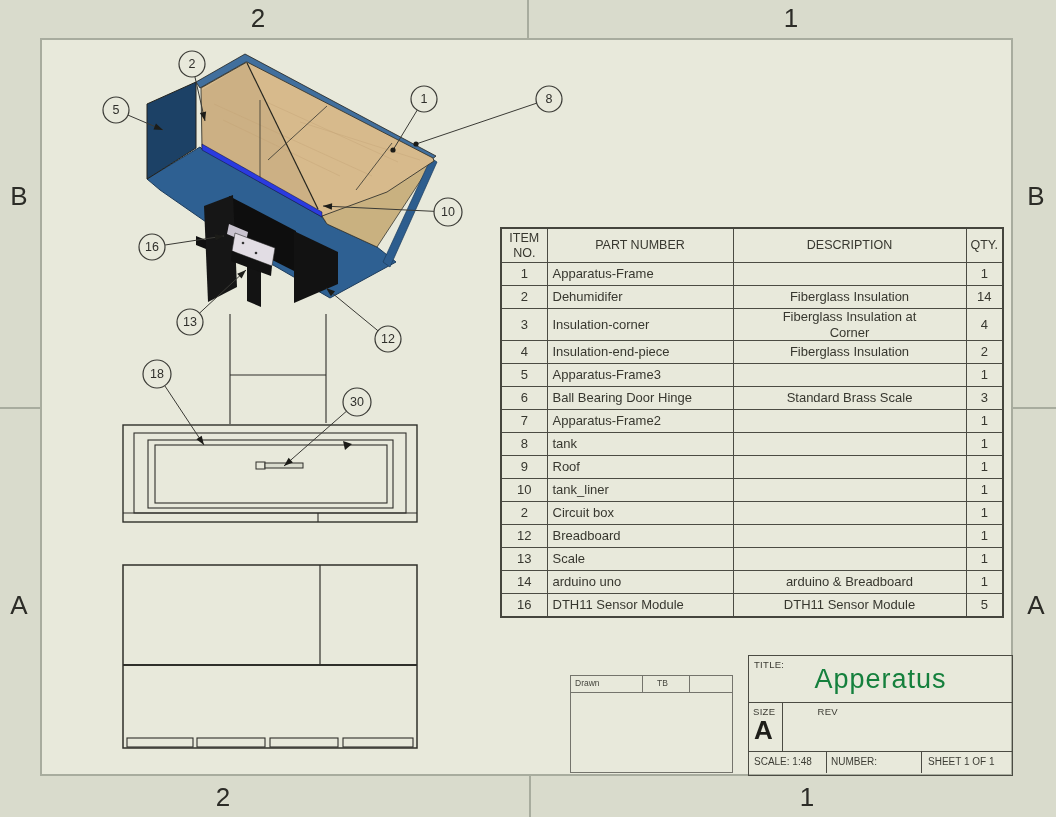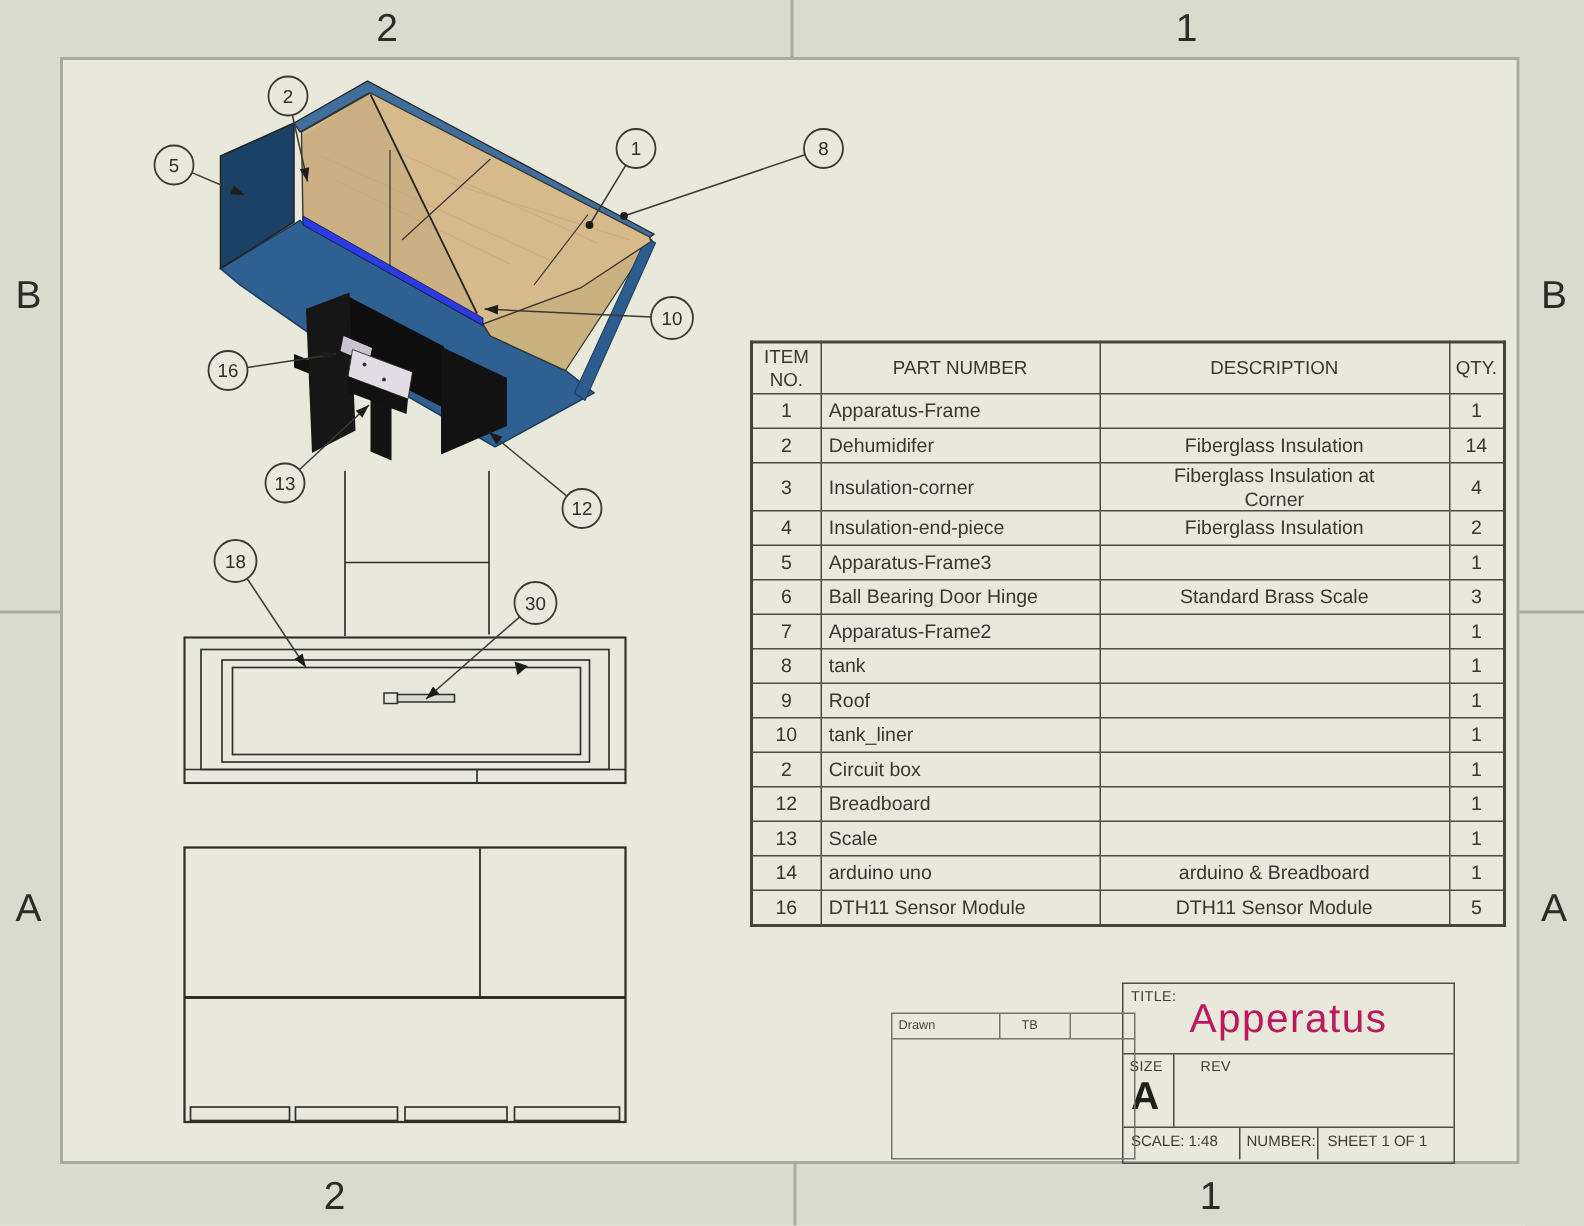--- a/index.html
+++ b/index.html
@@ -33,41 +33,41 @@
   .bom{position:absolute;left:500px;top:227px}
   .bom table{border-collapse:collapse;table-layout:fixed;width:502px;border:2px solid #45453d}
   .bom th,.bom td{border:1px solid #4b4b43;color:#37372f;overflow:hidden}
   .bom th{font-weight:normal;font-size:12.5px;height:31px;line-height:1.15;white-space:pre-line;padding:1px 2px;text-align:center}
   .bom td{font-size:13px;height:22px;padding:0 4px;line-height:1.2}
   .bom td.c{text-align:center}
   .bom td.l{text-align:left;padding-left:5px}
   .bom td.desc{text-align:center;white-space:pre-line}
 
   
-  .tb{position:absolute;left:748px;top:655px;width:222px;height:121px;border:1.5px solid #4b4b43;box-sizing:border-box;color:#3c3c34}
+  .tb{position:absolute;left:748px;top:655px;width:265px;height:121px;border:1.5px solid #4b4b43;box-sizing:border-box;color:#3c3c34}
   .lab{font-size:9.5px;letter-spacing:.3px;color:#3c3c34}
   .tb .trow{position:relative;height:47px;border-bottom:1.5px solid #4b4b43;box-sizing:border-box}
   .tb .title-label{position:absolute;top:3px;left:5px}
-  .tb .title-text{position:absolute;left:0;right:0;top:8px;text-align:center;font-size:27px;color:#be185d;letter-spacing:1px}
+  .tb .title-text{position:absolute;left:0;right:0;top:8px;text-align:center;font-size:27px;color:#15803d;letter-spacing:1px}
   .tb .mrow{position:relative;height:49px;border-bottom:1.5px solid #4b4b43;box-sizing:border-box;display:flex}
   .size-cell{width:34px;border-right:1.2px solid #4b4b43;box-sizing:border-box;position:relative}
   .size-cell .lab{position:absolute;top:3px;left:4px}
   .size-val{position:absolute;top:12px;left:5px;font-size:26px;font-weight:bold;color:#1e1e19}
   .dwg-cell{flex:1;border-right:1.2px solid #4b4b43;position:relative;box-sizing:border-box}
   .dwg-cell .lab{position:absolute;top:3px;left:6px}
   .dwg-val{position:absolute;top:9px;left:0;right:0;text-align:center;font-size:28px;color:#26261f}
   .rev-cell{width:55px;position:relative}
-  .rev-cell .lab{position:absolute;top:3px;left:0;right:0;text-align:center}
+  .rev-cell .lab{position:absolute;top:3px;left:0;right:0;text-align:right}
   .brow{display:flex;height:21px;line-height:20px;font-size:10px}
   .scale-cell{width:77px;padding-left:5px;box-sizing:border-box}
   .weight-cell{flex:1;border-left:1.2px solid #4b4b43;padding-left:4px;box-sizing:border-box}
   .sheetn-cell{width:91px;border-left:1.2px solid #4b4b43;padding-left:6px;box-sizing:border-box}
 
   
-  .drawn{position:absolute;left:594px;top:675px;width:163px;height:98px;border:1px solid #74746c;box-sizing:border-box;color:#46463e}
+  .drawn{position:absolute;left:570px;top:675px;width:163px;height:98px;border:1px solid #74746c;box-sizing:border-box;color:#46463e}
   .drawn .hrow{display:flex;height:17px;border-bottom:1px solid #74746c;box-sizing:border-box;font-size:8.5px;line-height:15px}
   .drawn .c1{width:71px;padding-left:4px;box-sizing:border-box}
   .drawn .c2{width:47px;border-left:1px solid #74746c;padding-left:14px;box-sizing:border-box}
   .drawn .c3{flex:1;border-left:1px solid #74746c}
   .materials{padding:3px 0 0 5px;font-size:8.5px;line-height:10.3px}
 </style>
 </head>
 <body>
 
 <div class="canvas">

